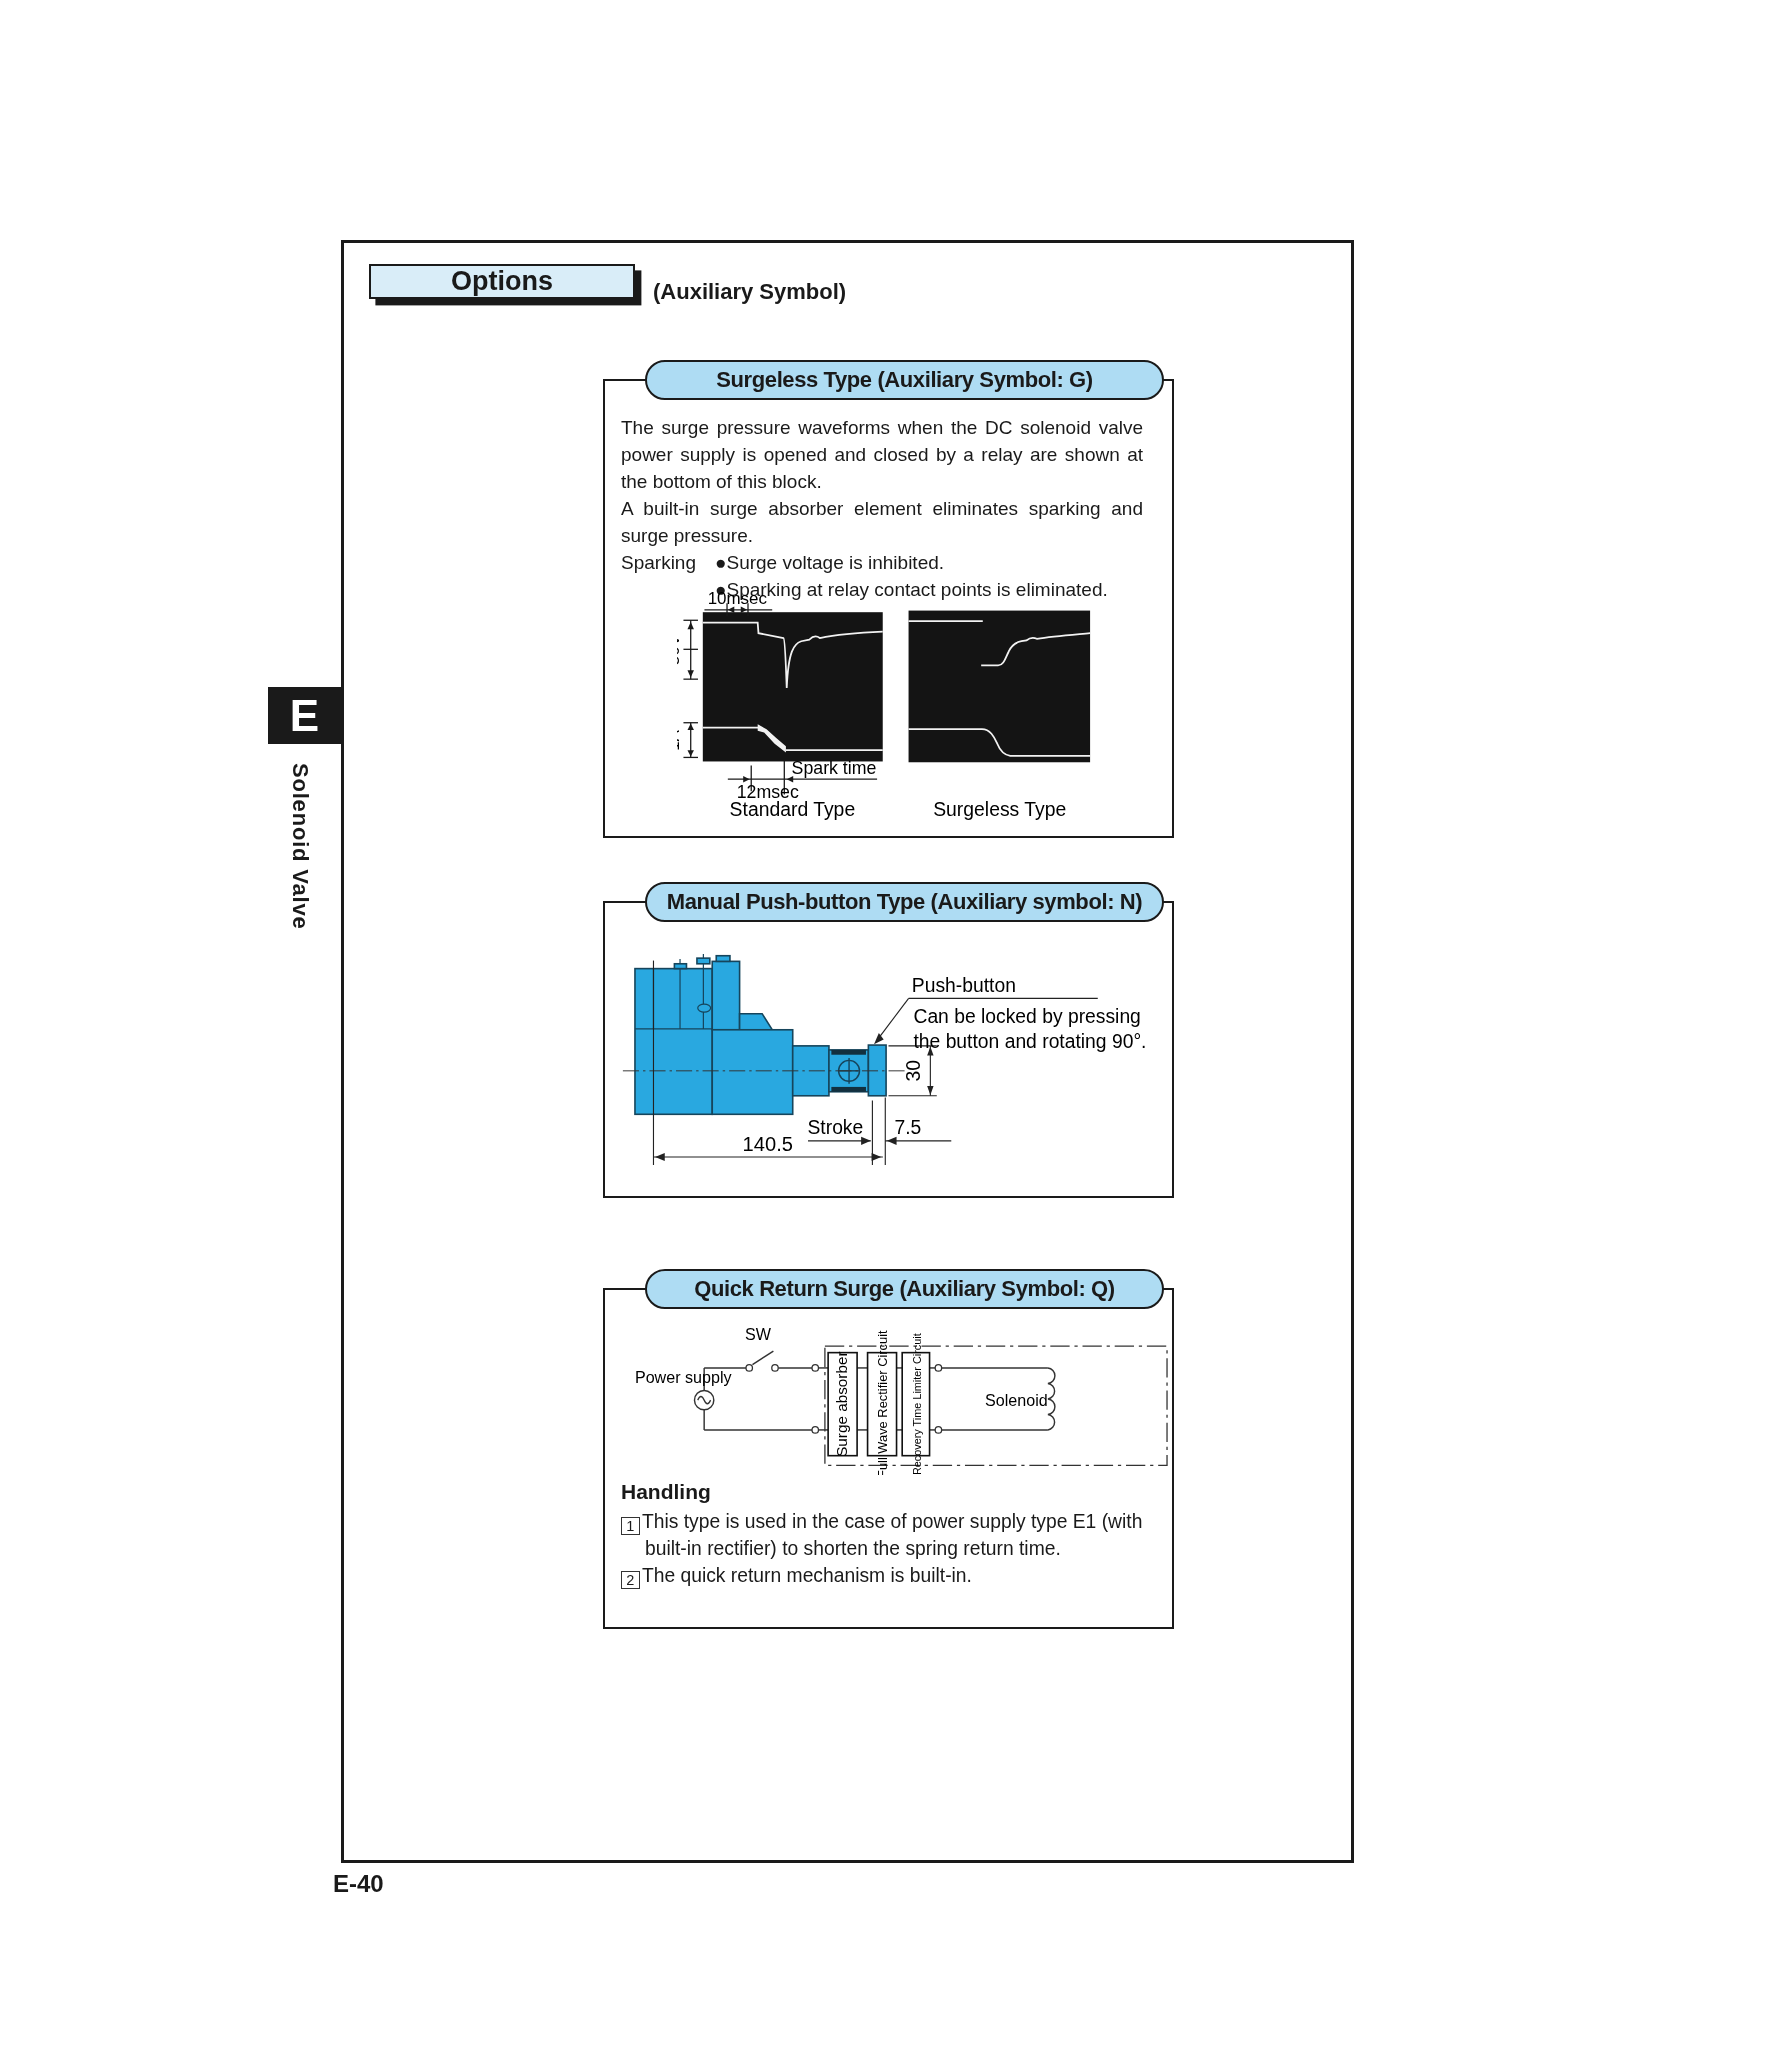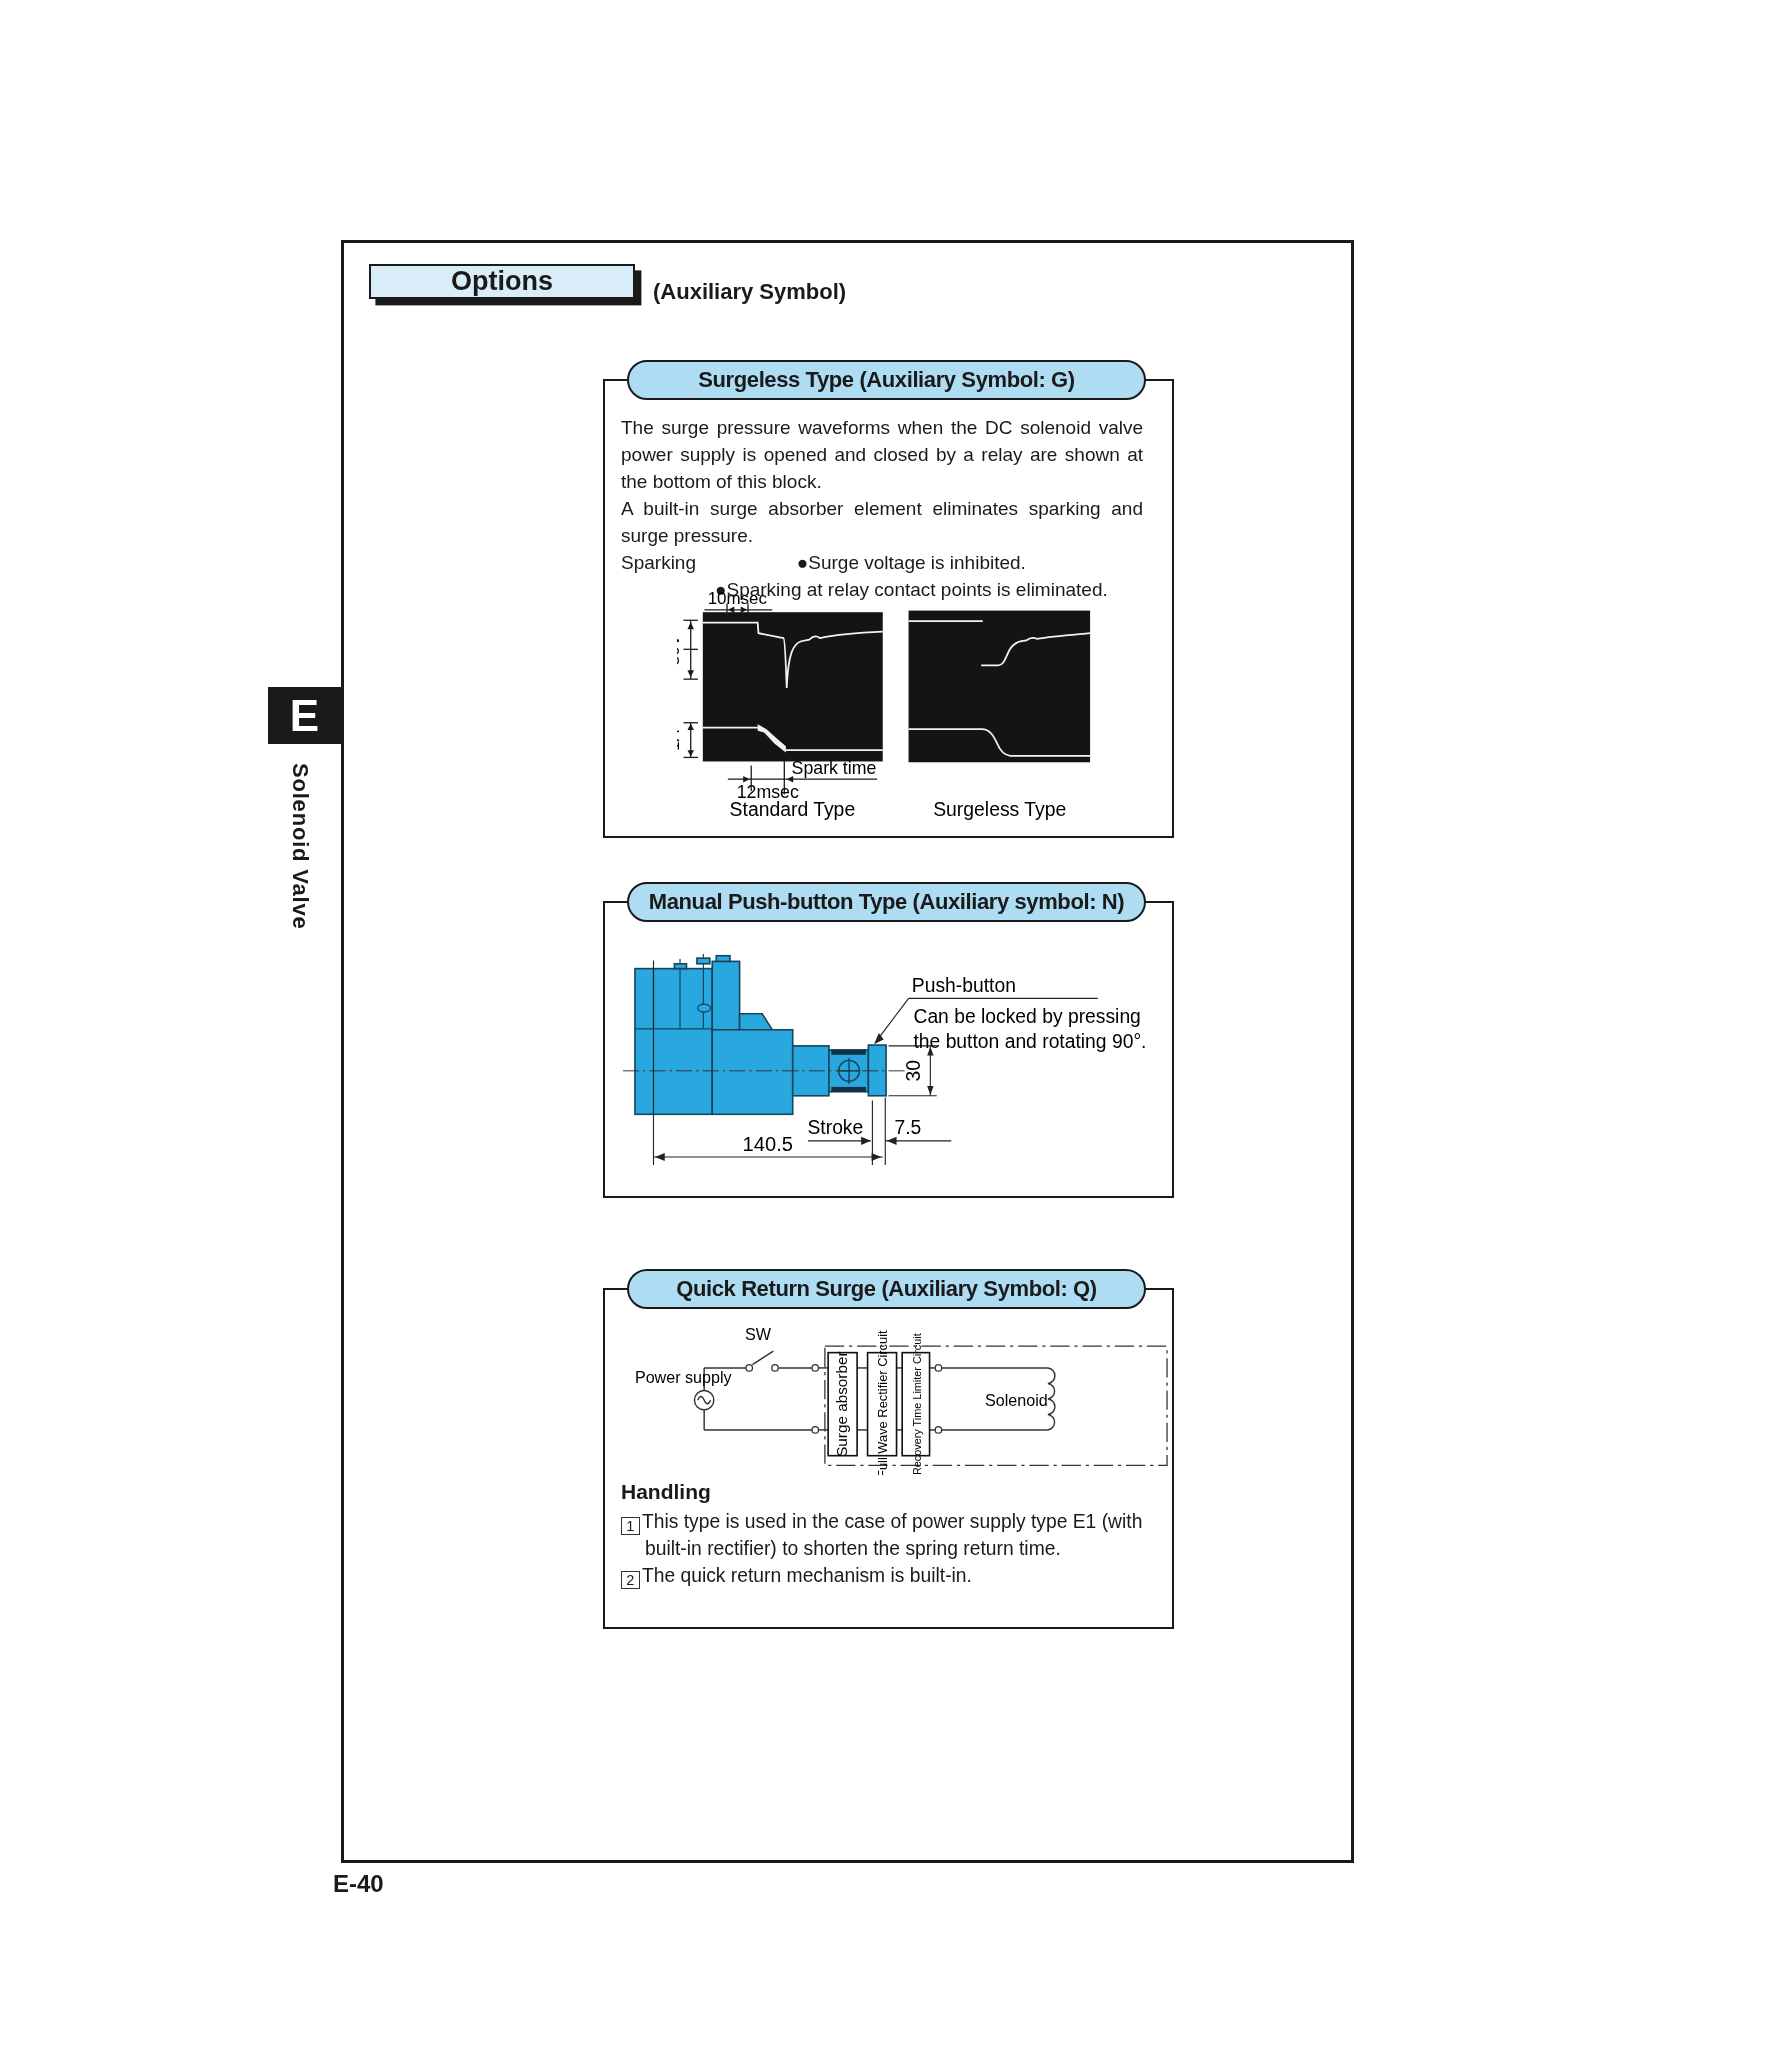--- a/index.html
+++ b/index.html
@@ -19,30 +19,30 @@
   .side-tab{position:absolute;left:268px;top:687px;width:73px;height:57px;background:#1a1a1a;
             display:flex;align-items:center;justify-content:center;color:#fff;
             font-weight:bold;font-size:44px;}
   .side-label{position:absolute;left:287px;top:763px;height:210px;
               writing-mode:vertical-rl;font-weight:bold;font-size:22px;letter-spacing:0.8px;}
 
   .page-num{position:absolute;left:333px;top:1870px;font-weight:bold;font-size:24px;}
 
   .sec-box{position:absolute;left:603px;width:571px;background:#fff;
            border:2.4px solid #1a1a1a;box-sizing:border-box;}
-  .pill{position:absolute;left:627px;width:519px;height:40px;background:#aedcf3;
+  .pill{position:absolute;left:645px;width:519px;height:40px;background:#aedcf3;
         border:2.4px solid #1a1a1a;border-radius:22px;box-sizing:border-box;
         display:flex;align-items:center;justify-content:center;
         font-weight:bold;font-size:22px;letter-spacing:-0.4px;}
 
   .surg-text{position:absolute;left:621px;top:414px;width:522px;font-size:19px;line-height:27px;}
   .surg-text p{margin:0;text-align:justify;}
   .features{display:flex;}
   .features .flabel{width:94px;flex:none;}
-  .features .fitems div{white-space:nowrap;text-align:center;}
+  .features .fitems div{white-space:nowrap;}
 
   .handling{position:absolute;left:621px;top:1478px;width:545px;font-size:19.3px;line-height:27px;}
   .handling .htitle{font-weight:bold;font-size:21px;margin-bottom:3.2px;}
   .numbox{display:inline-flex;width:18.5px;height:18.5px;border:1.6px solid #333;box-sizing:border-box;
           align-items:center;justify-content:center;font-size:14.5px;margin-right:2.4px;
           vertical-align:-2.4px;}
   .hindent{padding-left:24px;}
 </style>
 </head>
 <body>

